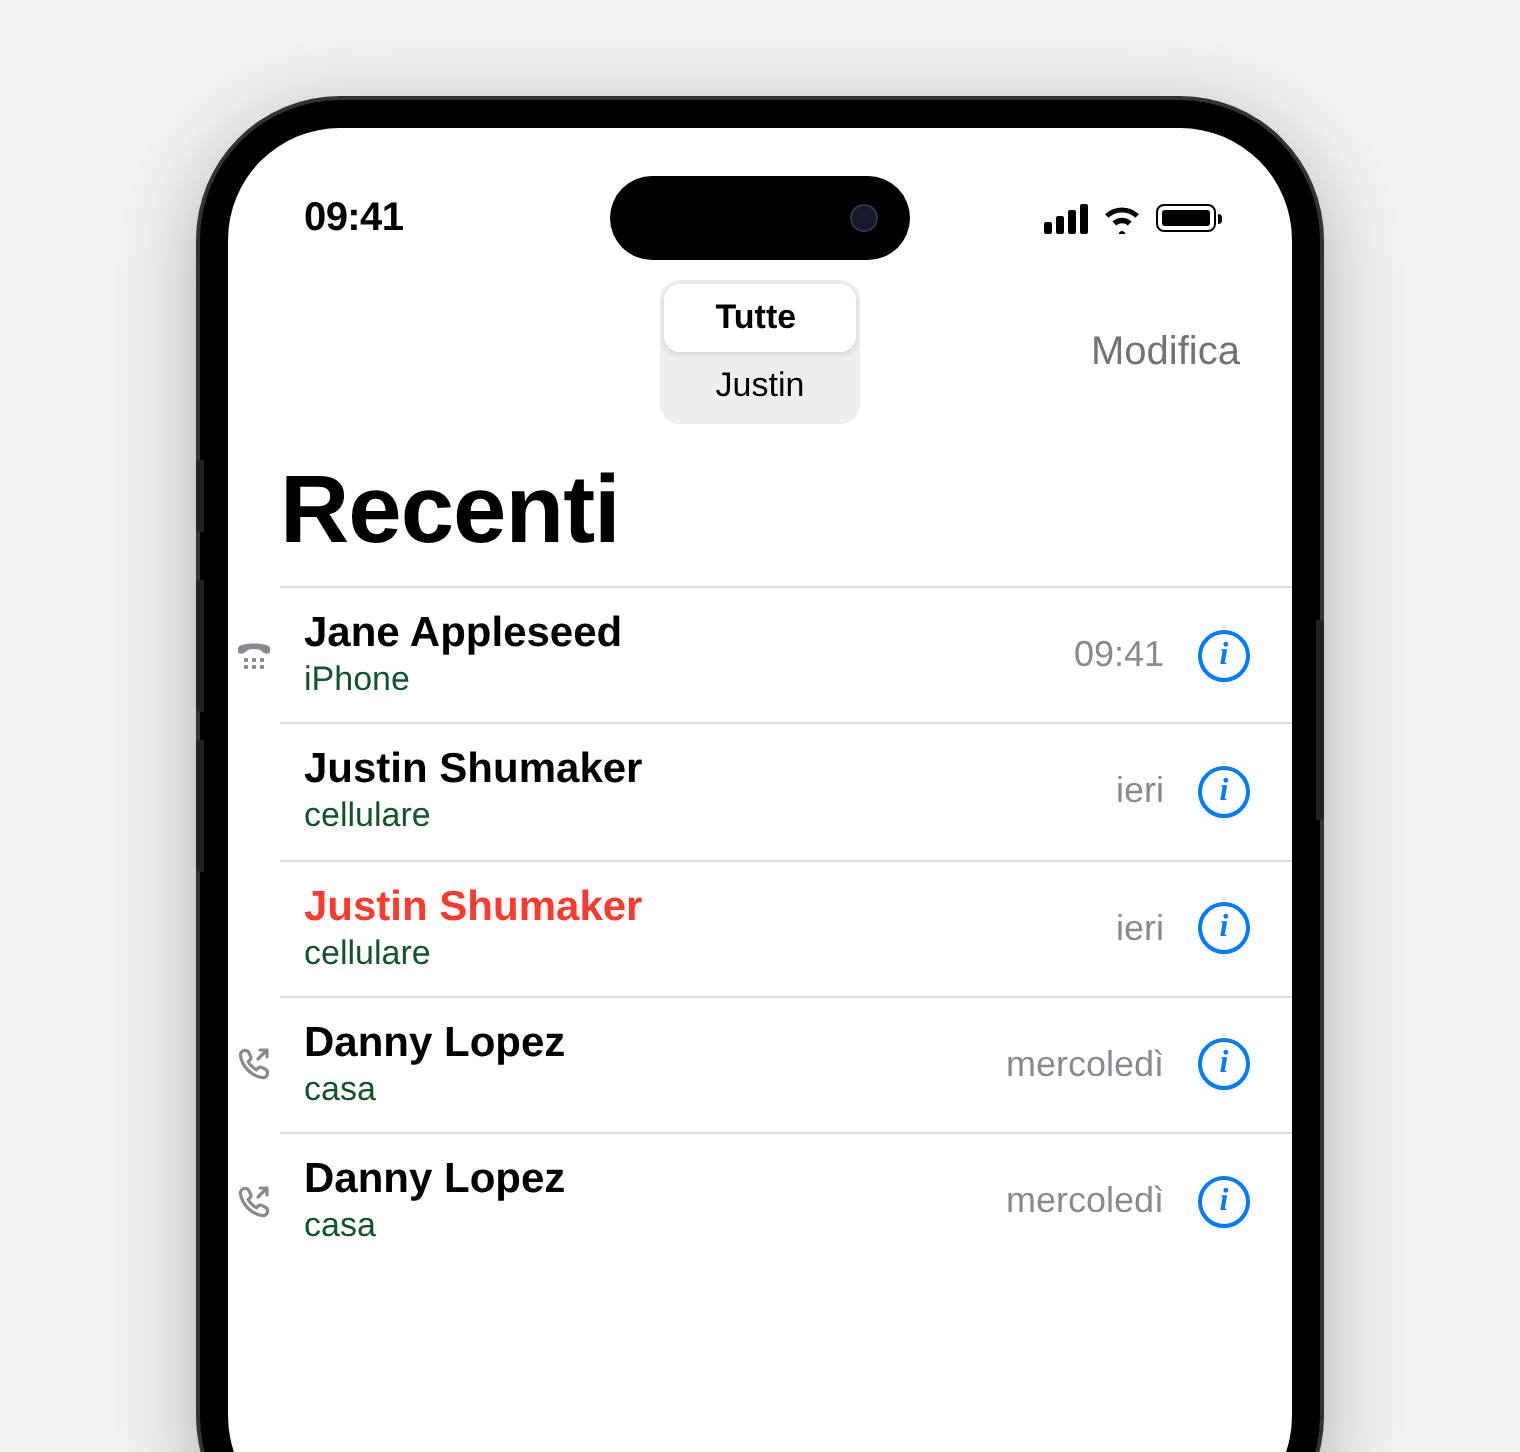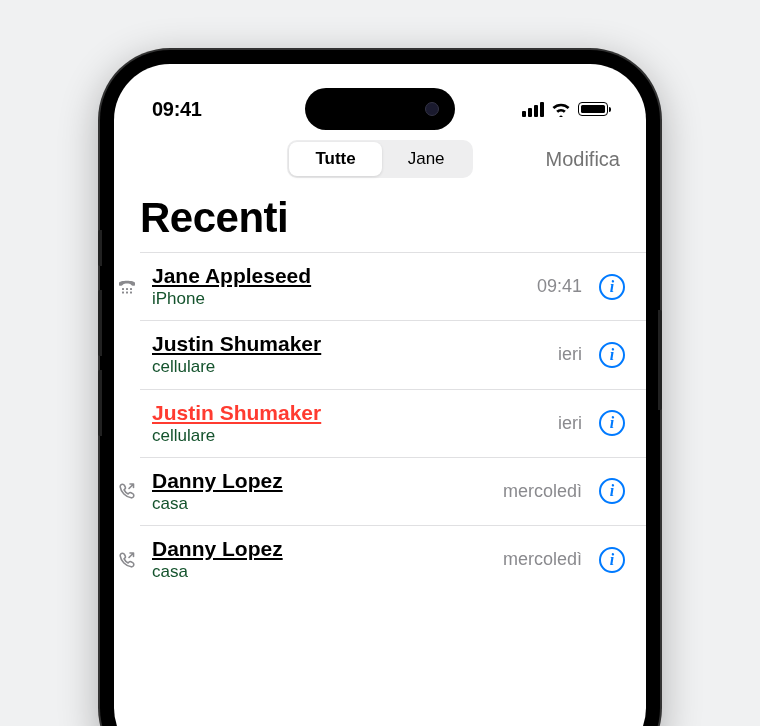--- a/index.html
+++ b/index.html
@@ -112,20 +112,21 @@
       align-items: center;
       padding: 6px 22px 12px;
       position: relative;
       justify-content: center;
     }
     .segmented {
       display: flex;
       background: #eeeeef;
       border-radius: 10px;
       padding: 2px;
+      flex-direction: column;
     }
     .segmented-item {
       padding: 7px 26px;
       font-size: 17px;
       font-weight: 500;
       border-radius: 8px;
       cursor: pointer;
       color: #000;
     }
     .segmented-item.active {
@@ -134,21 +135,21 @@
       font-weight: 600;
     }
     .edit-btn {
       position: absolute;
       right: 26px;
       color: #737373;
       font-size: 20px;
       cursor: pointer;
     }
     .page-title {
-      font-size: 42px;
+      font-size: 48px;
       font-weight: 700;
       letter-spacing: -0.5px;
       padding: 4px 26px 10px;
     }
     .call-list {
       list-style: none;
     }
     .call-row {
       display: flex;
       align-items: center;
@@ -166,21 +167,20 @@
       margin-left: -26px;
     }
     .call-text {
       flex: 1;
       min-width: 0;
     }
     .call-name {
       font-size: 21px;
       font-weight: 600;
       line-height: 1.2;
-      text-decoration: underline;
     }
     .call-name.missed { color: #ff3b30; }
     .call-sub {
       font-size: 17px;
       color: #14532d;
       line-height: 1.3;
     }
     .call-time {
       font-size: 18px;
       color: #8a8a8e;
@@ -240,21 +240,21 @@
         </svg>
         <div class="battery">
             <div class="battery-fill"></div>
           </div>
       </div>
     </div>
 
     <div class="nav-bar">
       <div class="segmented">
         <div class="segmented-item active">Tutte</div>
-        <div class="segmented-item">Jane</div>
+        <div class="segmented-item">Justin</div>
       </div>
       <div class="edit-btn">Modifica</div>
     </div>
 
     <h1 class="page-title">Recenti</h1>
 
     <ul class="call-list" id="call-list">
         <li class="call-row">
           <div class="call-icon-slot">
             <svg width="20" height="18" viewBox="0 0 20 18">

